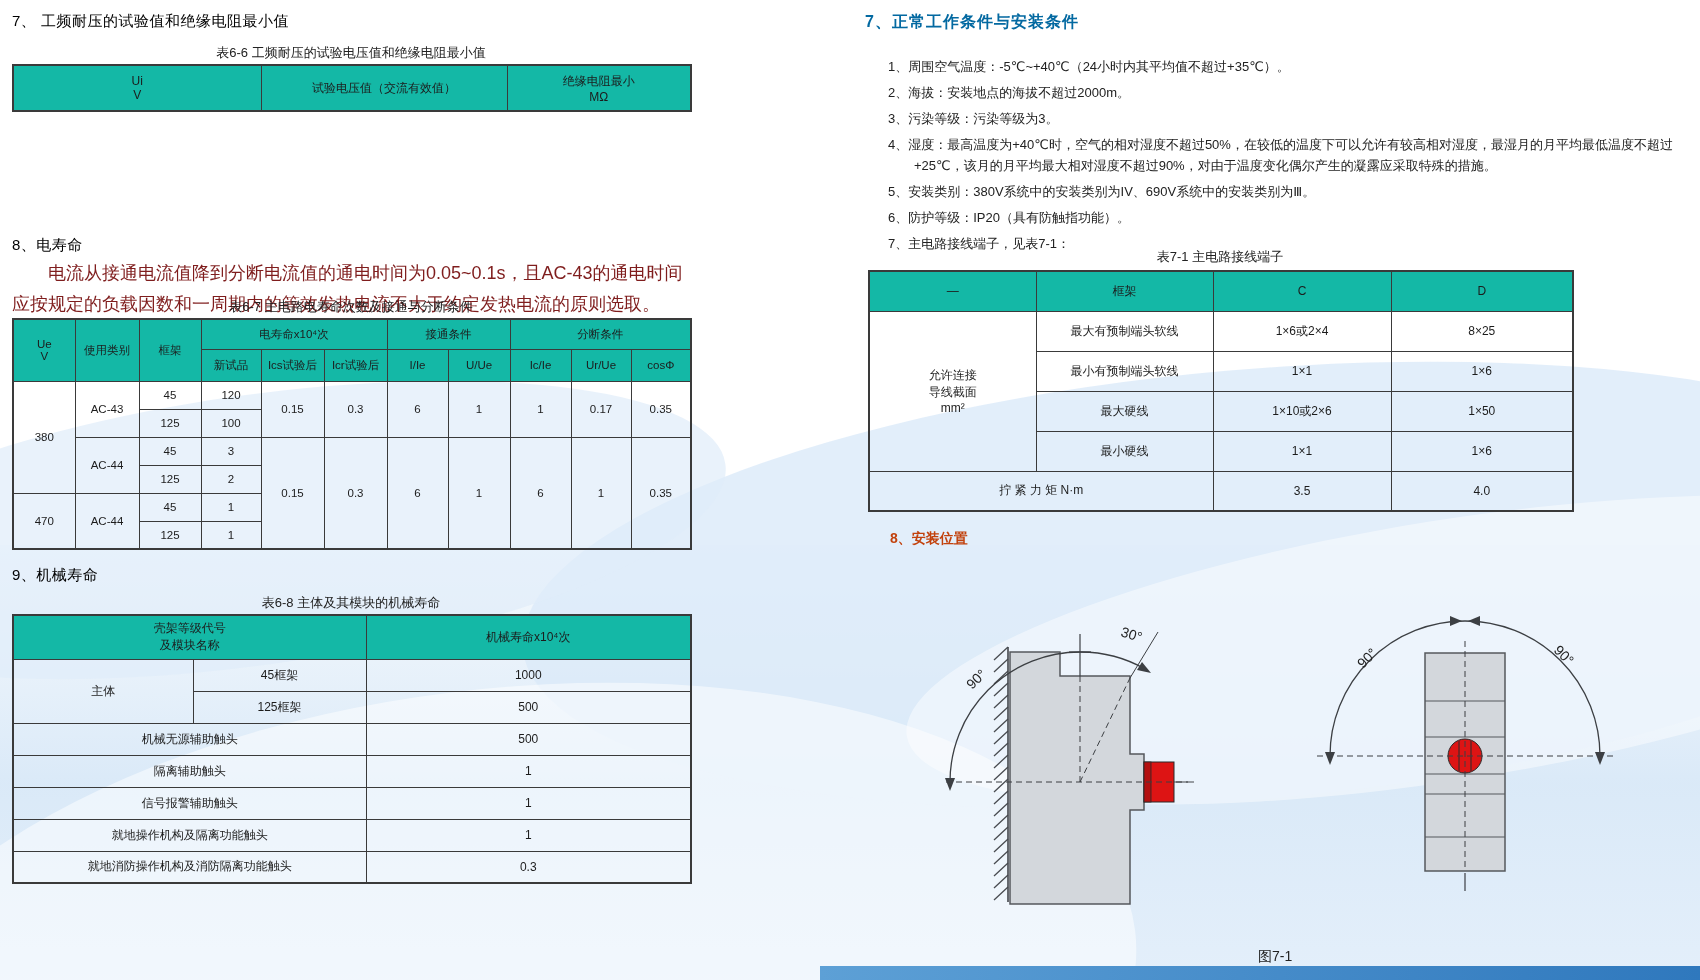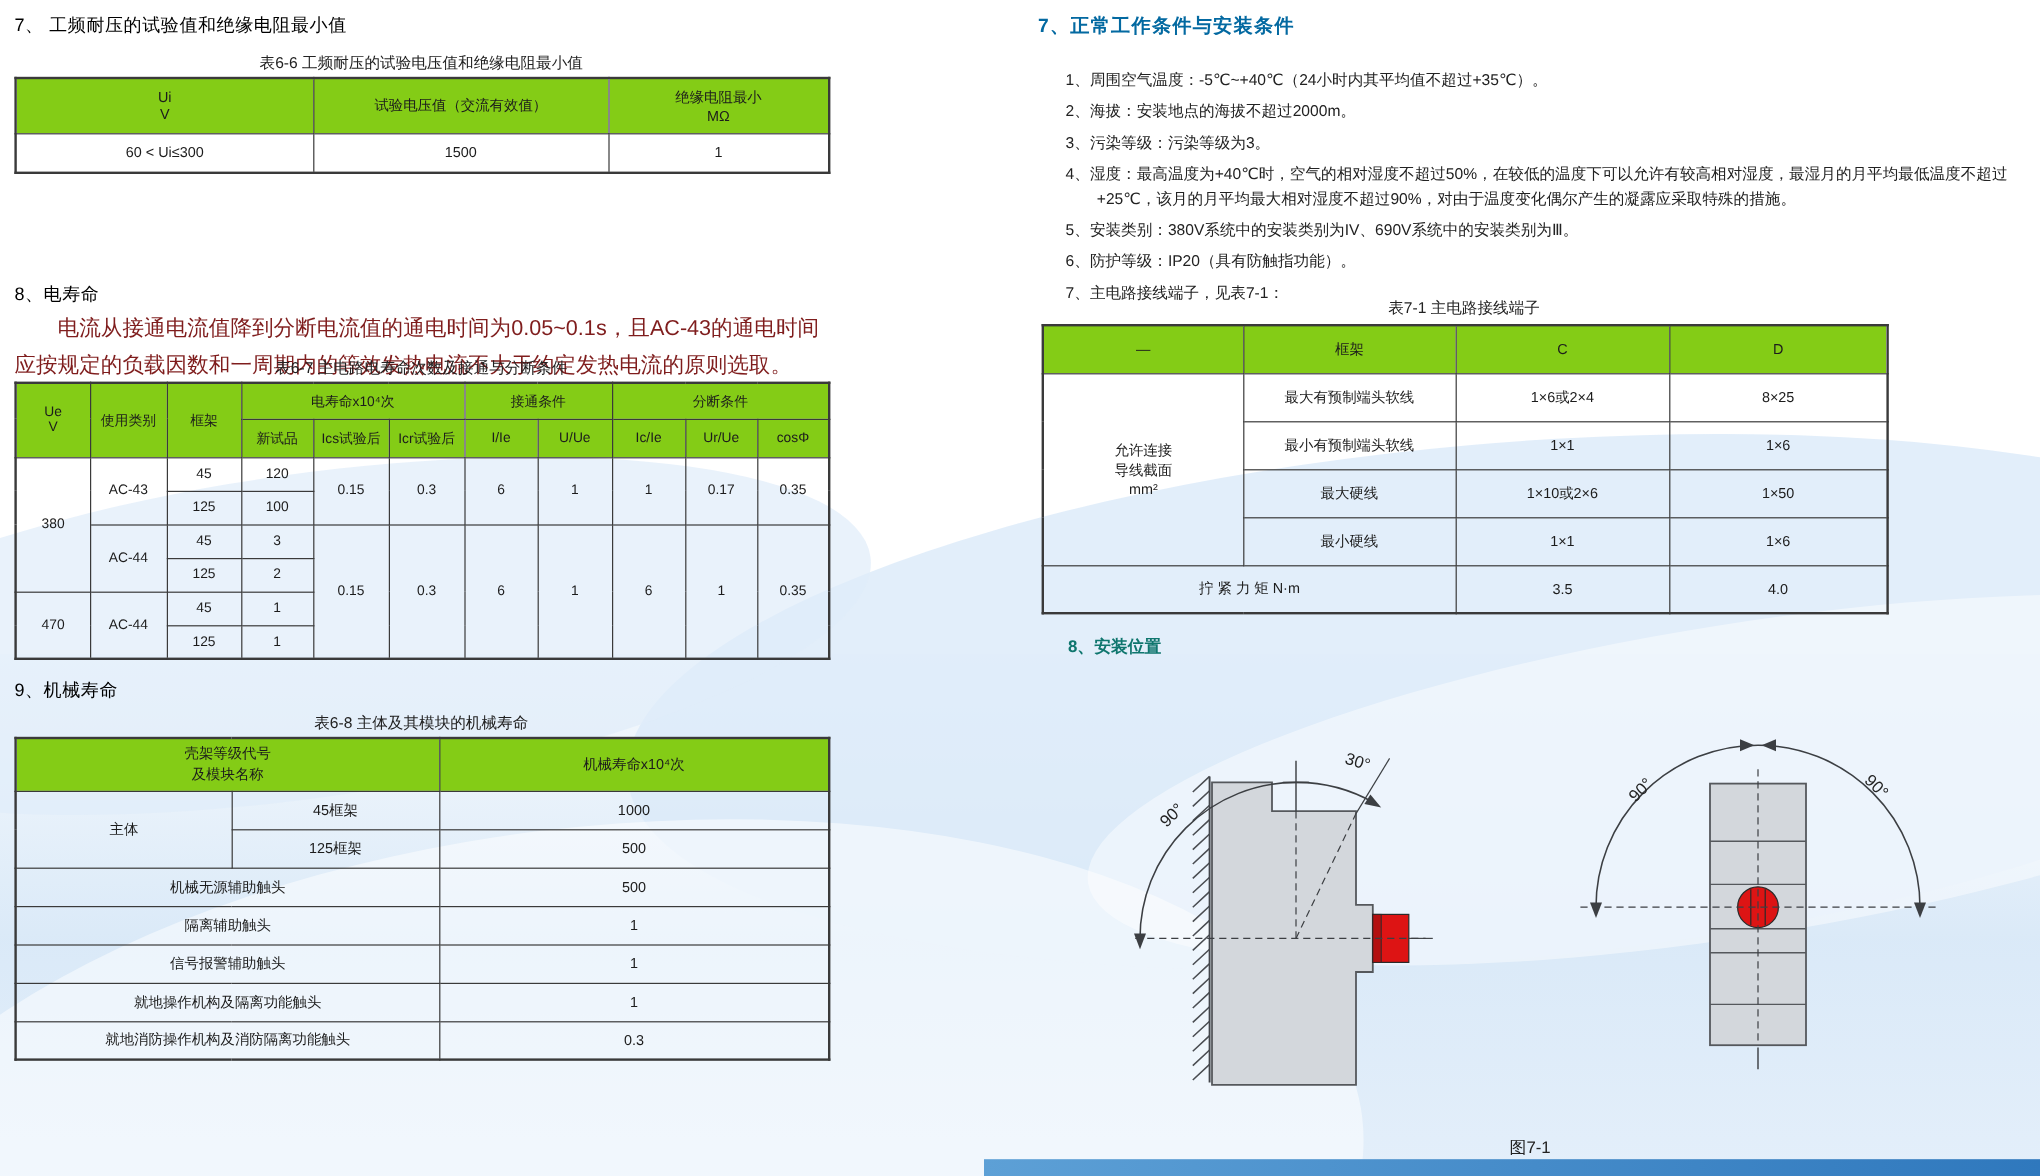--- a/index.html
+++ b/index.html
@@ -15,28 +15,28 @@
 
   .abs { position:absolute; z-index:1; }
 
   h2.sec { font-size:15px; font-weight:normal; color:#000; letter-spacing:0.5px; }
   .cap { font-size:13px; color:#222; text-align:center; }
   .para { font-size:18px; line-height:1.72; color:#7f1d1d; text-indent:2em; }
 
   table { border-collapse:collapse; table-layout:fixed; background:transparent; border:2px solid #3a3a3a; }
   td, th { border:1px solid #3a3a3a; text-align:center; vertical-align:middle; font-weight:normal;
            font-size:12px; color:#1c1c1c; padding:2px 3px; overflow:hidden; }
-  .hd { background:#84cc16; }
+  .hd { background:#14b8a6; }
   .t67 td { font-size:11.5px; }
 
   .r-head { font-size:16px; font-weight:bold; color:#0369a1; letter-spacing:1px;text-align:right; }
   .r-list { width:820px; }
   .r-item { font-size:13px; line-height:1.62; color:#222; padding-left:2em; text-indent:-2em; margin-bottom:5px; }
 
-  .s8h { font-size:14px; font-weight:bold; color:#0f766e; }
+  .s8h { font-size:14px; font-weight:bold; color:#c2410c; }
   .figcap { font-size:14px; color:#222; }
 
   .footer-bar { left:820px; top:966px; width:880px; height:14px;
                 background:linear-gradient(90deg,#5da0d6,#2f78bd); }
 
   svg text { font-family:"Liberation Sans","DejaVu Sans",sans-serif; }
 </style>
 </head>
 <body>
 
@@ -59,25 +59,20 @@
       <tr style="height:46px;">
     <td class="hd">
       <div>Ui</div>
       <div>V</div>
     </td>
     <td class="hd">试验电压值（交流有效值）</td>
     <td class="hd">
       <div>绝缘电阻最小</div>
       <div>MΩ</div>
     </td>
-  </tr>
-  <tr style="height:33px;">
-    <td>60 &lt; Ui≤300</td>
-    <td>1500</td>
-    <td>1</td>
   </tr>
 </tbody>
   </table>
 
 <h2 class="sec abs" style="left:12px; top:236px;">8、电寿命</h2>
 <div class="para abs" style="left:12px; top:258px; width:680px;">电流从接通电流值降到分断电流值的通电时间为0.05~0.1s，且AC-43的通电时间应按规定的负载因数和一周期内的等效发热电流不大于约定发热电流的原则选取。</div>
 <div class="cap abs" style="left:12px; top:298px; width:678px;">表6-7 主电路电寿命次数及接通与分断条件</div>
 
 <table class="abs t67" style="left:12px; top:318px; width:678px;">
   <colgroup>

